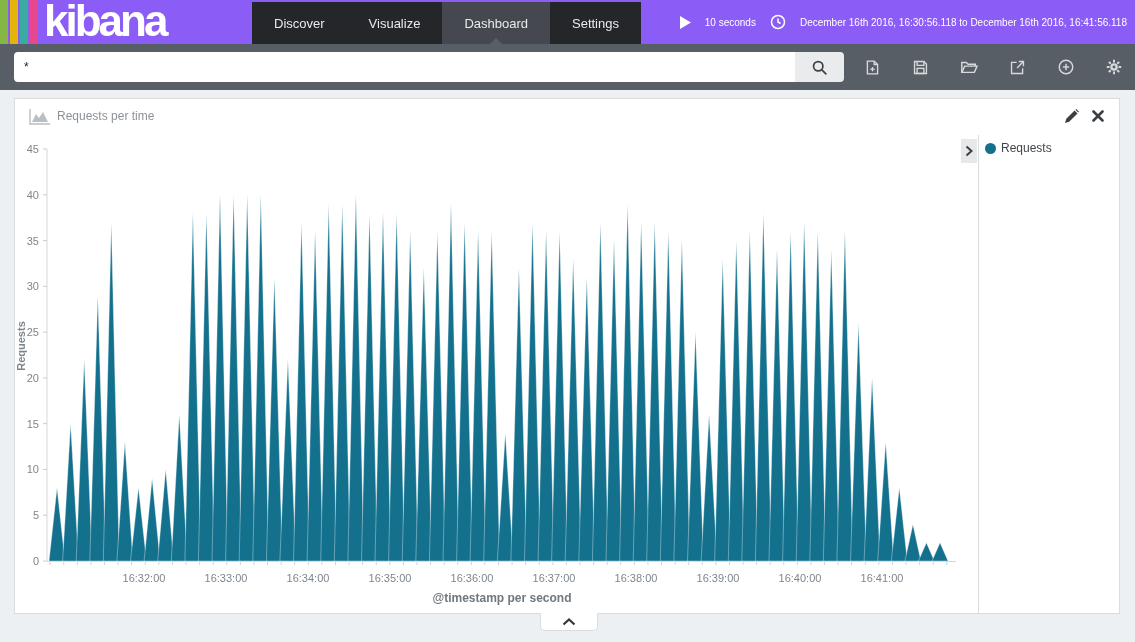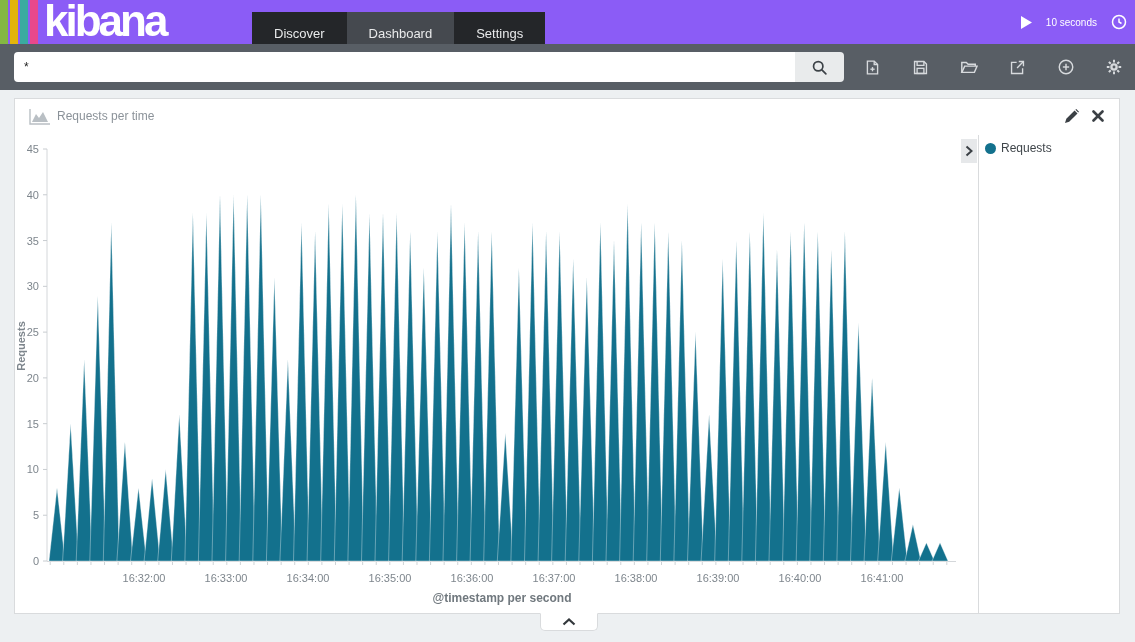--- a/index.html
+++ b/index.html
@@ -5,21 +5,21 @@
   * { margin:0; padding:0; box-sizing:border-box; }
   html,body { width:1135px; height:642px; }
   body { position:relative; background:#edf0f2; font-family:"Liberation Sans",sans-serif; overflow:hidden; }
 
   
   .navbar { position:absolute; left:0; top:0; width:1135px; height:44px; background:#8b5cf6; }
   .logo { position:absolute; left:0; top:0; height:44px; display:flex; align-items:stretch; }
   .stripes { display:flex; gap:2px; height:44px; }
   .stripe { width:8px; height:44px; }
   .logo-text { color:#fff; font-size:44px; font-weight:bold; letter-spacing:-3px; line-height:42px; padding-left:6px; }
-  .nav-items { position:absolute; left:252px; top:12px; height:44px; display:flex; background:#242629; }
+  .nav-items { position:absolute; left:252px; top:2px; height:44px; display:flex; background:#242629; }
   .nav-item { height:44px; line-height:44px; padding:0 22px; color:#e9eaeb; font-size:13px; cursor:pointer; }
   .nav-item.active { background:#45494f; position:relative; }
   .nav-notch { position:absolute; left:50%; margin-left:-8px; top:36px; width:0; height:0;
                border-left:8px solid transparent; border-right:8px solid transparent; border-bottom:8px solid #585e65; }
   .nav-right { position:absolute; right:8px; top:0; height:44px; display:flex; align-items:center; gap:14px; color:#fff; font-size:10px; }
   .icon { display:inline-flex; align-items:center; justify-content:center; }
 
   
   .strip { position:absolute; left:0; top:44px; width:1135px; height:46px; background:#585e65; }
   .query-input { position:absolute; left:14px; top:8px; width:781px; height:30px; background:#fff; border:none;
@@ -61,40 +61,42 @@
       <div class="stripe" id="st0" style="background: rgb(132, 183, 67);"></div>
       <div class="stripe" id="st1" style="background: rgb(227, 181, 11);"></div>
       <div class="stripe" id="st2" style="background: rgb(59, 171, 160);"></div>
       <div class="stripe" id="st3" style="background: rgb(232, 72, 139);"></div>
     </div>
     <div class="logo-text">kibana</div>
   </div>
 
   <div class="nav-items">
     <div class="nav-item">Discover</div>
+    <div class="nav-item">Visualize</div>
     <div class="nav-item active">
       <span>Dashboard</span>
       <div class="nav-notch"></div>
     </div>
     <div class="nav-item">Settings</div>
   </div>
 
   <div class="nav-right">
     <span class="icon">
       <svg width="11" height="13" viewBox="0 0 12 14" fill="#fff">
           <polygon points="0,0 12,7 0,14"></polygon>
         </svg>
     </span>
     <span>10 seconds</span>
     <span class="icon">
       <svg width="16" height="16" viewBox="0 0 16 16" fill="none" stroke="#fff" stroke-width="1.5">
           <circle cx="8" cy="8" r="6.5"></circle>
           <path d="M8 4.5V8l2.5 1.5"></path>
         </svg>
     </span>
+    <span>December 16th 2016, 16:30:56.118 to December 16th 2016, 16:41:56.118</span>
   </div>
 </div>
 
 <div class="strip">
   <input class="query-input" type="text" value="*" style="">
   <button class="search-btn">
     <span class="icon">
       <svg width="17" height="17" viewBox="0 0 20 20">
           <circle cx="8.5" cy="8.5" r="5.5" fill="none" stroke="currentColor" stroke-width="2"></circle>
           <line x1="12.8" y1="12.8" x2="17.5" y2="17.5" stroke="currentColor" stroke-width="2" stroke-linecap="round"></line>

